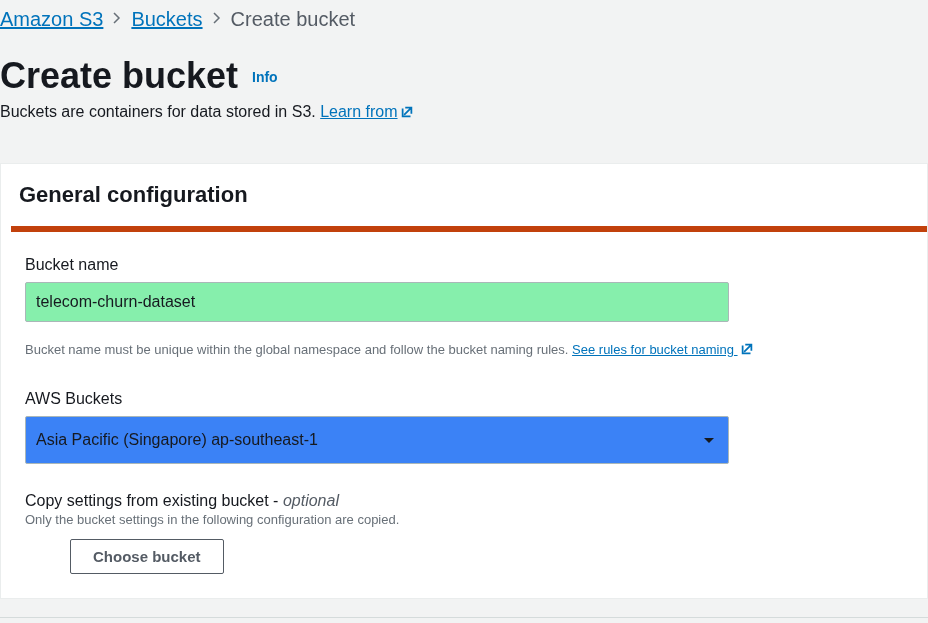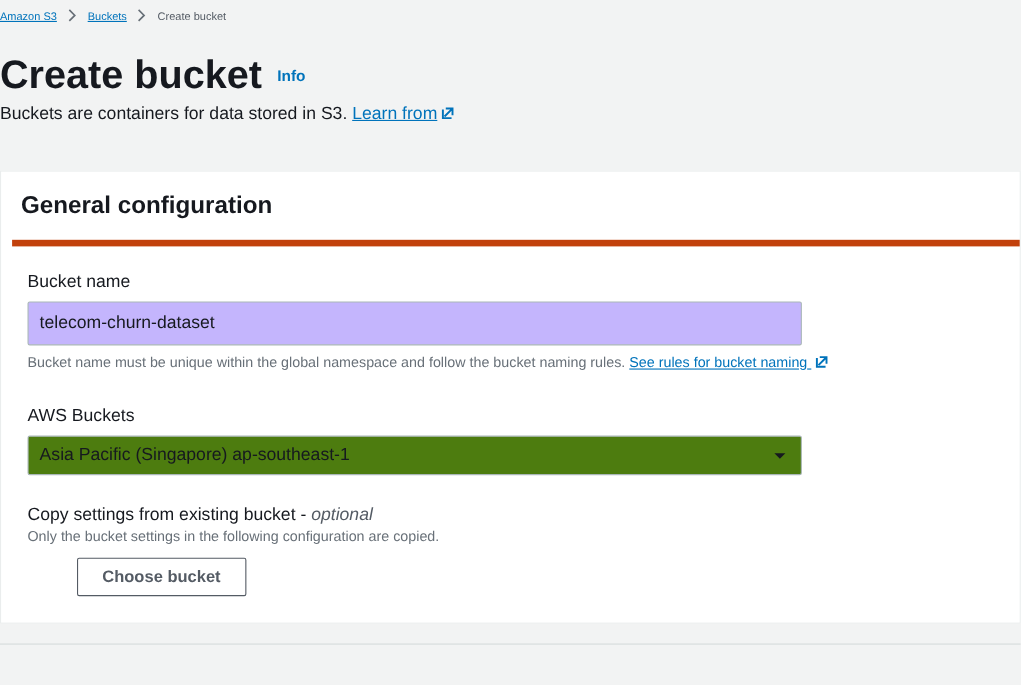--- a/index.html
+++ b/index.html
@@ -12,21 +12,21 @@
     font-size: 14px;
     overflow: hidden;
   }
   a { color: #0073bb; text-decoration: underline; cursor: pointer; }
 
   .breadcrumb {
     display: flex;
     align-items: center;
     gap: 10px;
     padding: 8px 0 0 0;
-    font-size: 10px;
+    font-size: 20px;
   }
   .breadcrumb .sep { color: #687078; font-size: 12px; }
   .breadcrumb .current { color: #545b64; font-weight: 400; }
 
   .page-header { padding: 24px 12px 12px 0; }
   .page-header h1 {
     display: inline-block;
     font-size: 36px;
     font-weight: 700;
     color: #16191f;
@@ -79,47 +79,47 @@
     display: block;
   }
   .field-sublabel {
     font-size: 16px;
     color: #16191f;
   }
   .optional { font-style: italic; color: #545b64; }
   .hint {
     font-size: 13px;
     color: #687078;
-    margin-top: 6px;
+    margin-top: 18px;
     line-height: 1.5;
   }
 
   input.text-input {
     width: 704px;
     height: 40px;
     padding: 12px 10px;
     font-size: 16px;
     border: 1px solid #aab7b8;
     border-radius: 2px;
-    background: #c4b5fd;
+    background: #86efac;
     color: #16191f;
   }
 
   .select-wrap {
     position: relative;
     width: 704px;
   }
   .select {
     width: 100%;
-    height: 36px;
+    height: 48px;
     padding: 8px 36px 8px 10px;
     font-size: 16px;
     border: 1px solid #aab7b8;
     border-radius: 2px;
-    background: #4d7c0f;
+    background: #3b82f6;
     color: #16191f;
     cursor: pointer;
     display: flex;
     align-items: center;
   }
   .select-caret {
     position: absolute;
     right: 14px;
     top: 50%;
     transform: translateY(-50%);

